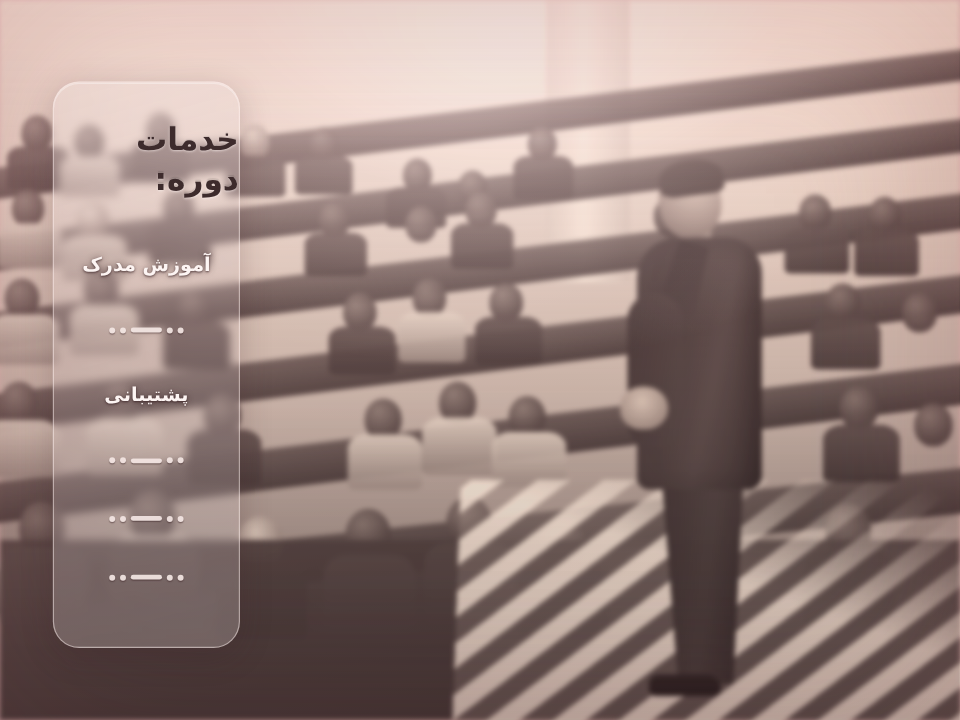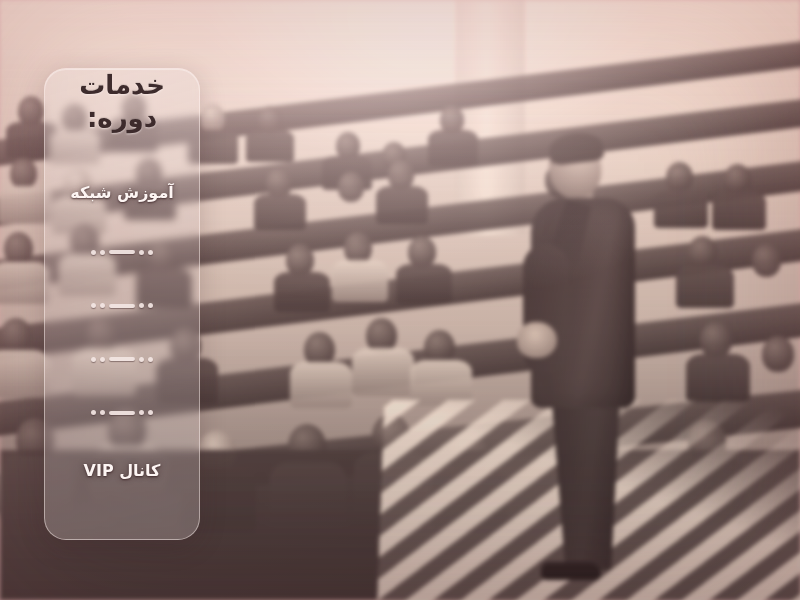--- a/index.html
+++ b/index.html
@@ -144,22 +144,22 @@
     background:linear-gradient(165deg, rgba(247,232,229,.30) 0%, rgba(206,180,178,.22) 45%, rgba(238,222,220,.26) 100%);
     border:1.3px solid rgba(255,243,240,.48);
     box-shadow:0 6px 26px rgba(60,34,36,.22), inset 0 1px 0 rgba(255,255,255,.35);
     backdrop-filter:blur(3px) saturate(.9);
     -webkit-backdrop-filter:blur(3px) saturate(.9);
     display:flex;flex-direction:column;align-items:center;
     padding:0;
   }
 
   .panel-title{
-    width:100%;text-align:center;
-    margin-top:0;
+    width:100%;text-align:right;
+    margin-top:32px;
     font-size:26px;font-weight:700;line-height:1.25;
     color:#3d2b2c;
     letter-spacing:.5px;
     text-shadow:0 1px 2px rgba(255,246,244,.55), 0 -1px 1px rgba(0,0,0,.12);
   }
 
   .items{
     width:100%;flex:1;
     display:flex;flex-direction:column;align-items:center;justify-content:space-evenly;
     padding:6px 6px 14px;
@@ -310,30 +310,31 @@
     <div class="grade2"></div>
     <div class="vign"></div>
   </div>
 
   <div class="panel">
 
     <div class="panel-title">خدمات دوره:</div>
 
     <div class="items">
 
-      <div class="srv">آموزش شبکه</div>
+      <div class="srv">آموزش مدرک</div>
 
       <div class="sep">
         <span class="d"></span>
         <span class="d"></span>
         <span class="bar"></span>
         <span class="d"></span>
         <span class="d"></span>
       </div>
 
+      <div class="srv">پشتیبانی</div>
 
       <div class="sep">
         <span class="d"></span>
         <span class="d"></span>
         <span class="bar"></span>
         <span class="d"></span>
         <span class="d"></span>
       </div>
 
 
@@ -347,19 +348,18 @@
 
 
       <div class="sep">
         <span class="d"></span>
         <span class="d"></span>
         <span class="bar"></span>
         <span class="d"></span>
         <span class="d"></span>
       </div>
 
-      <div class="srv">کانال VIP</div>
 
     </div>
   </div>
 
 
 </div>
 
 </body></html>

